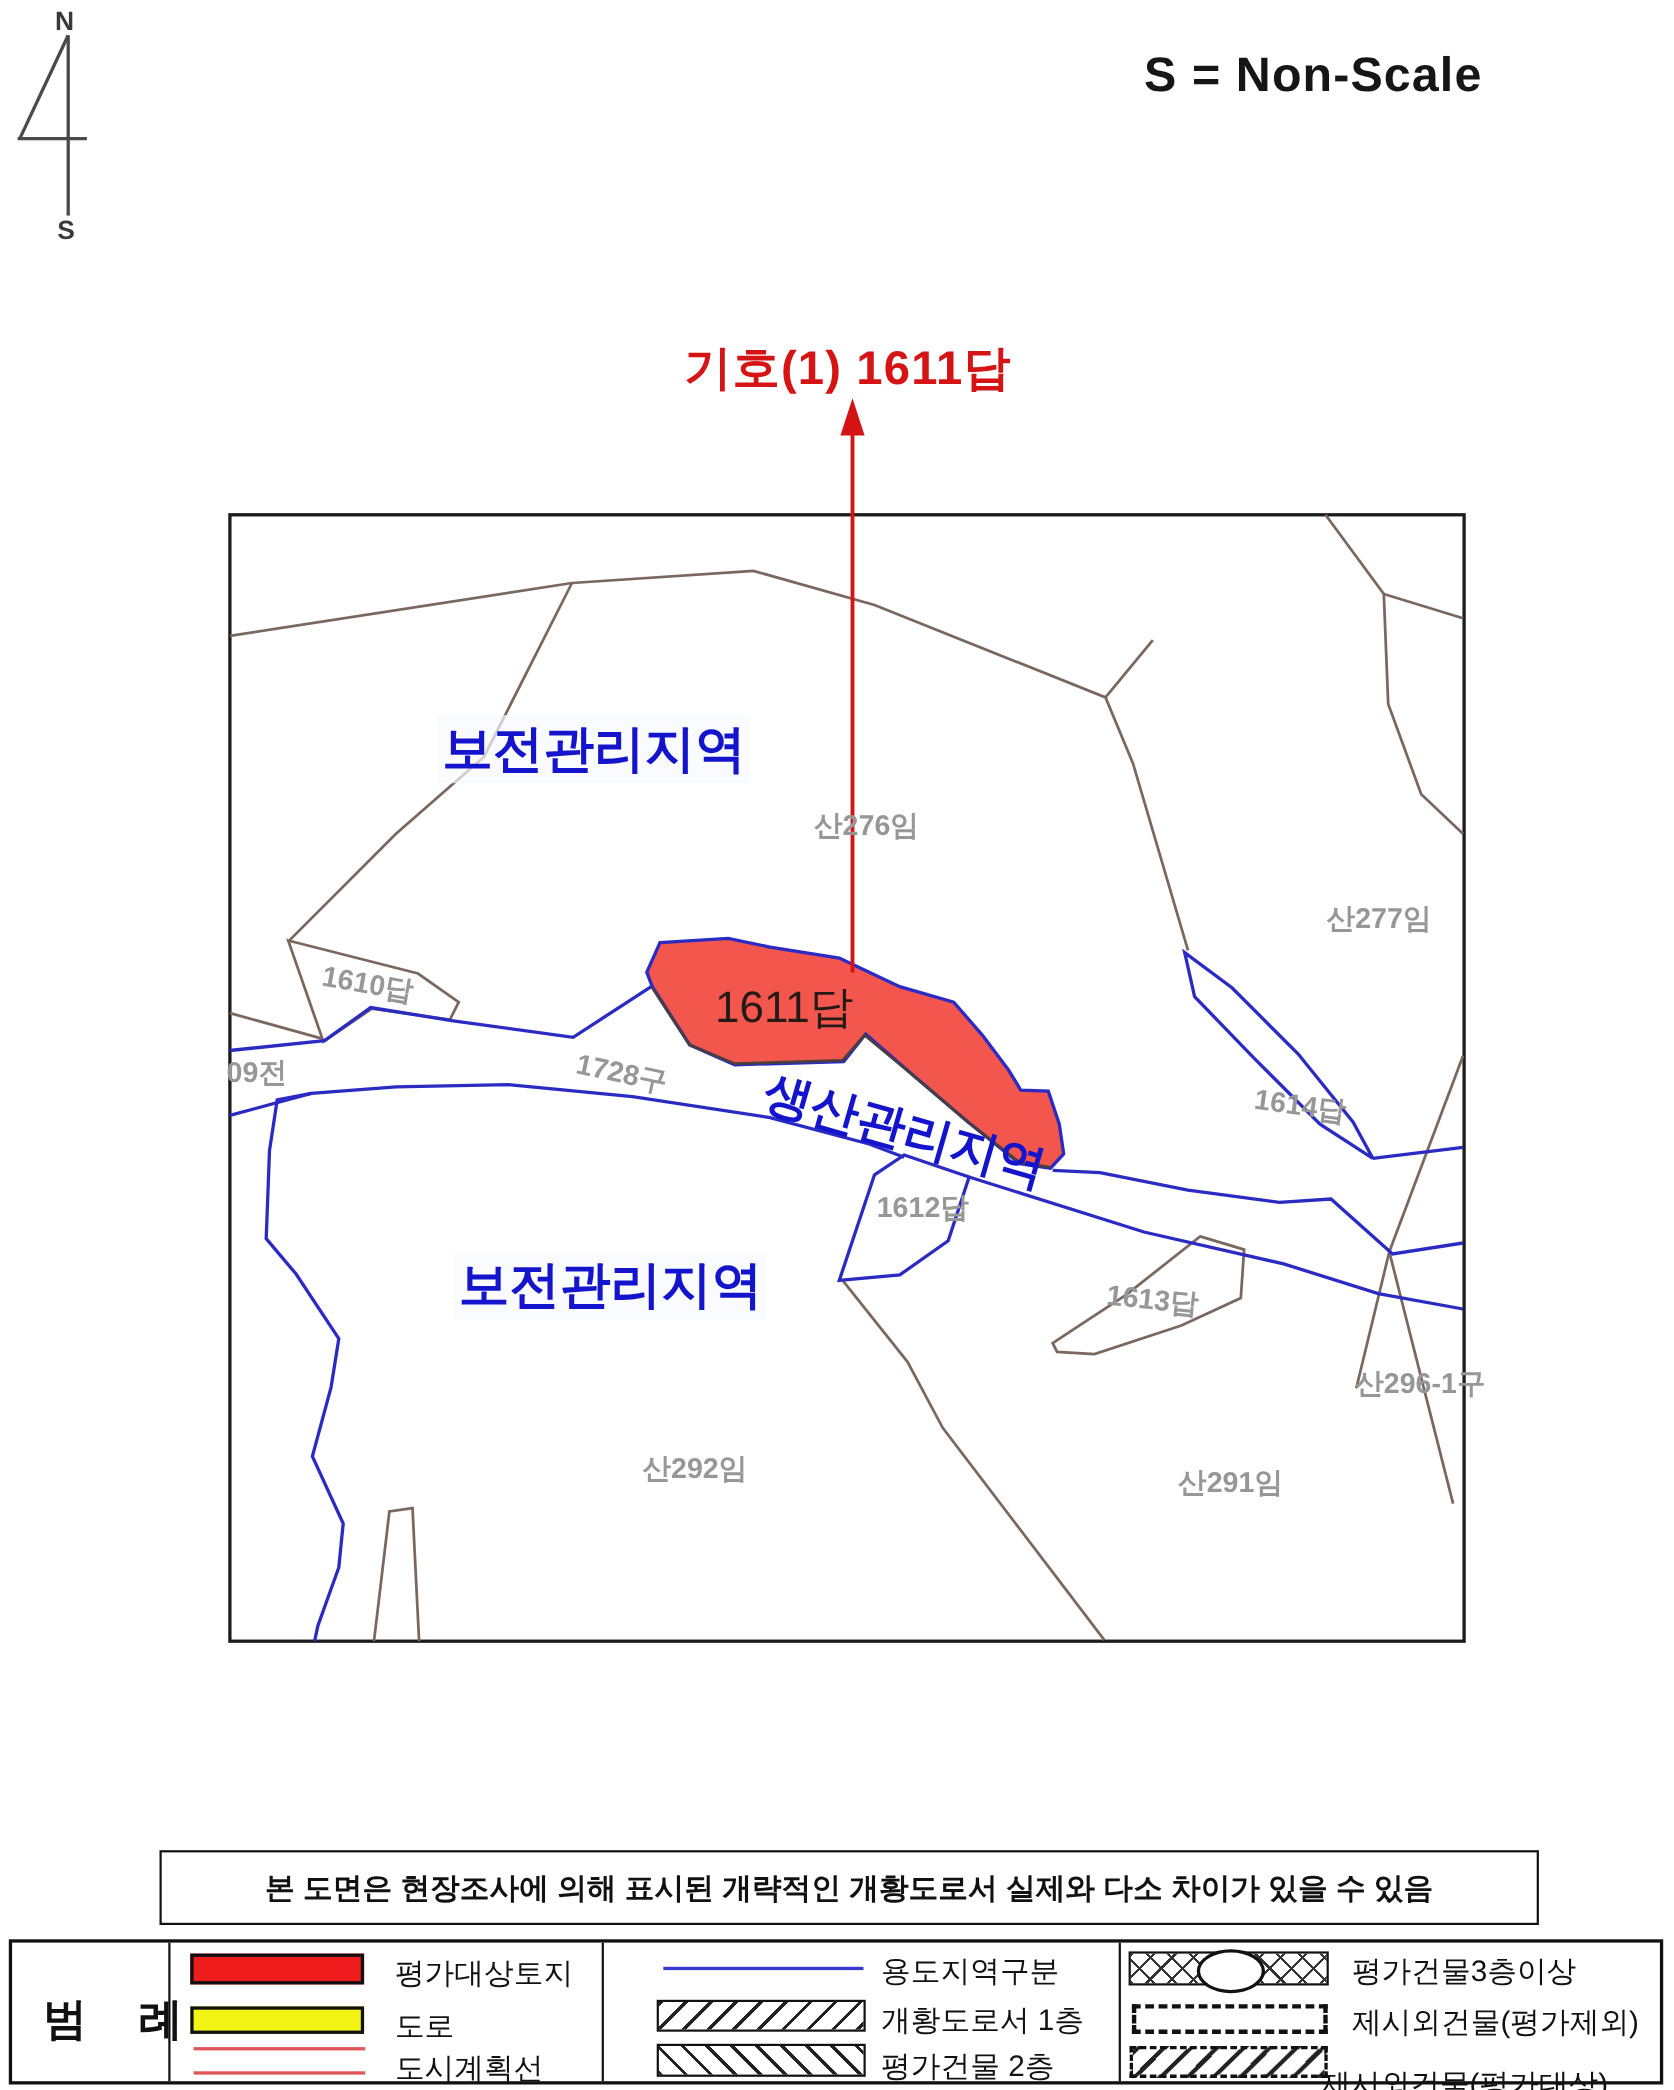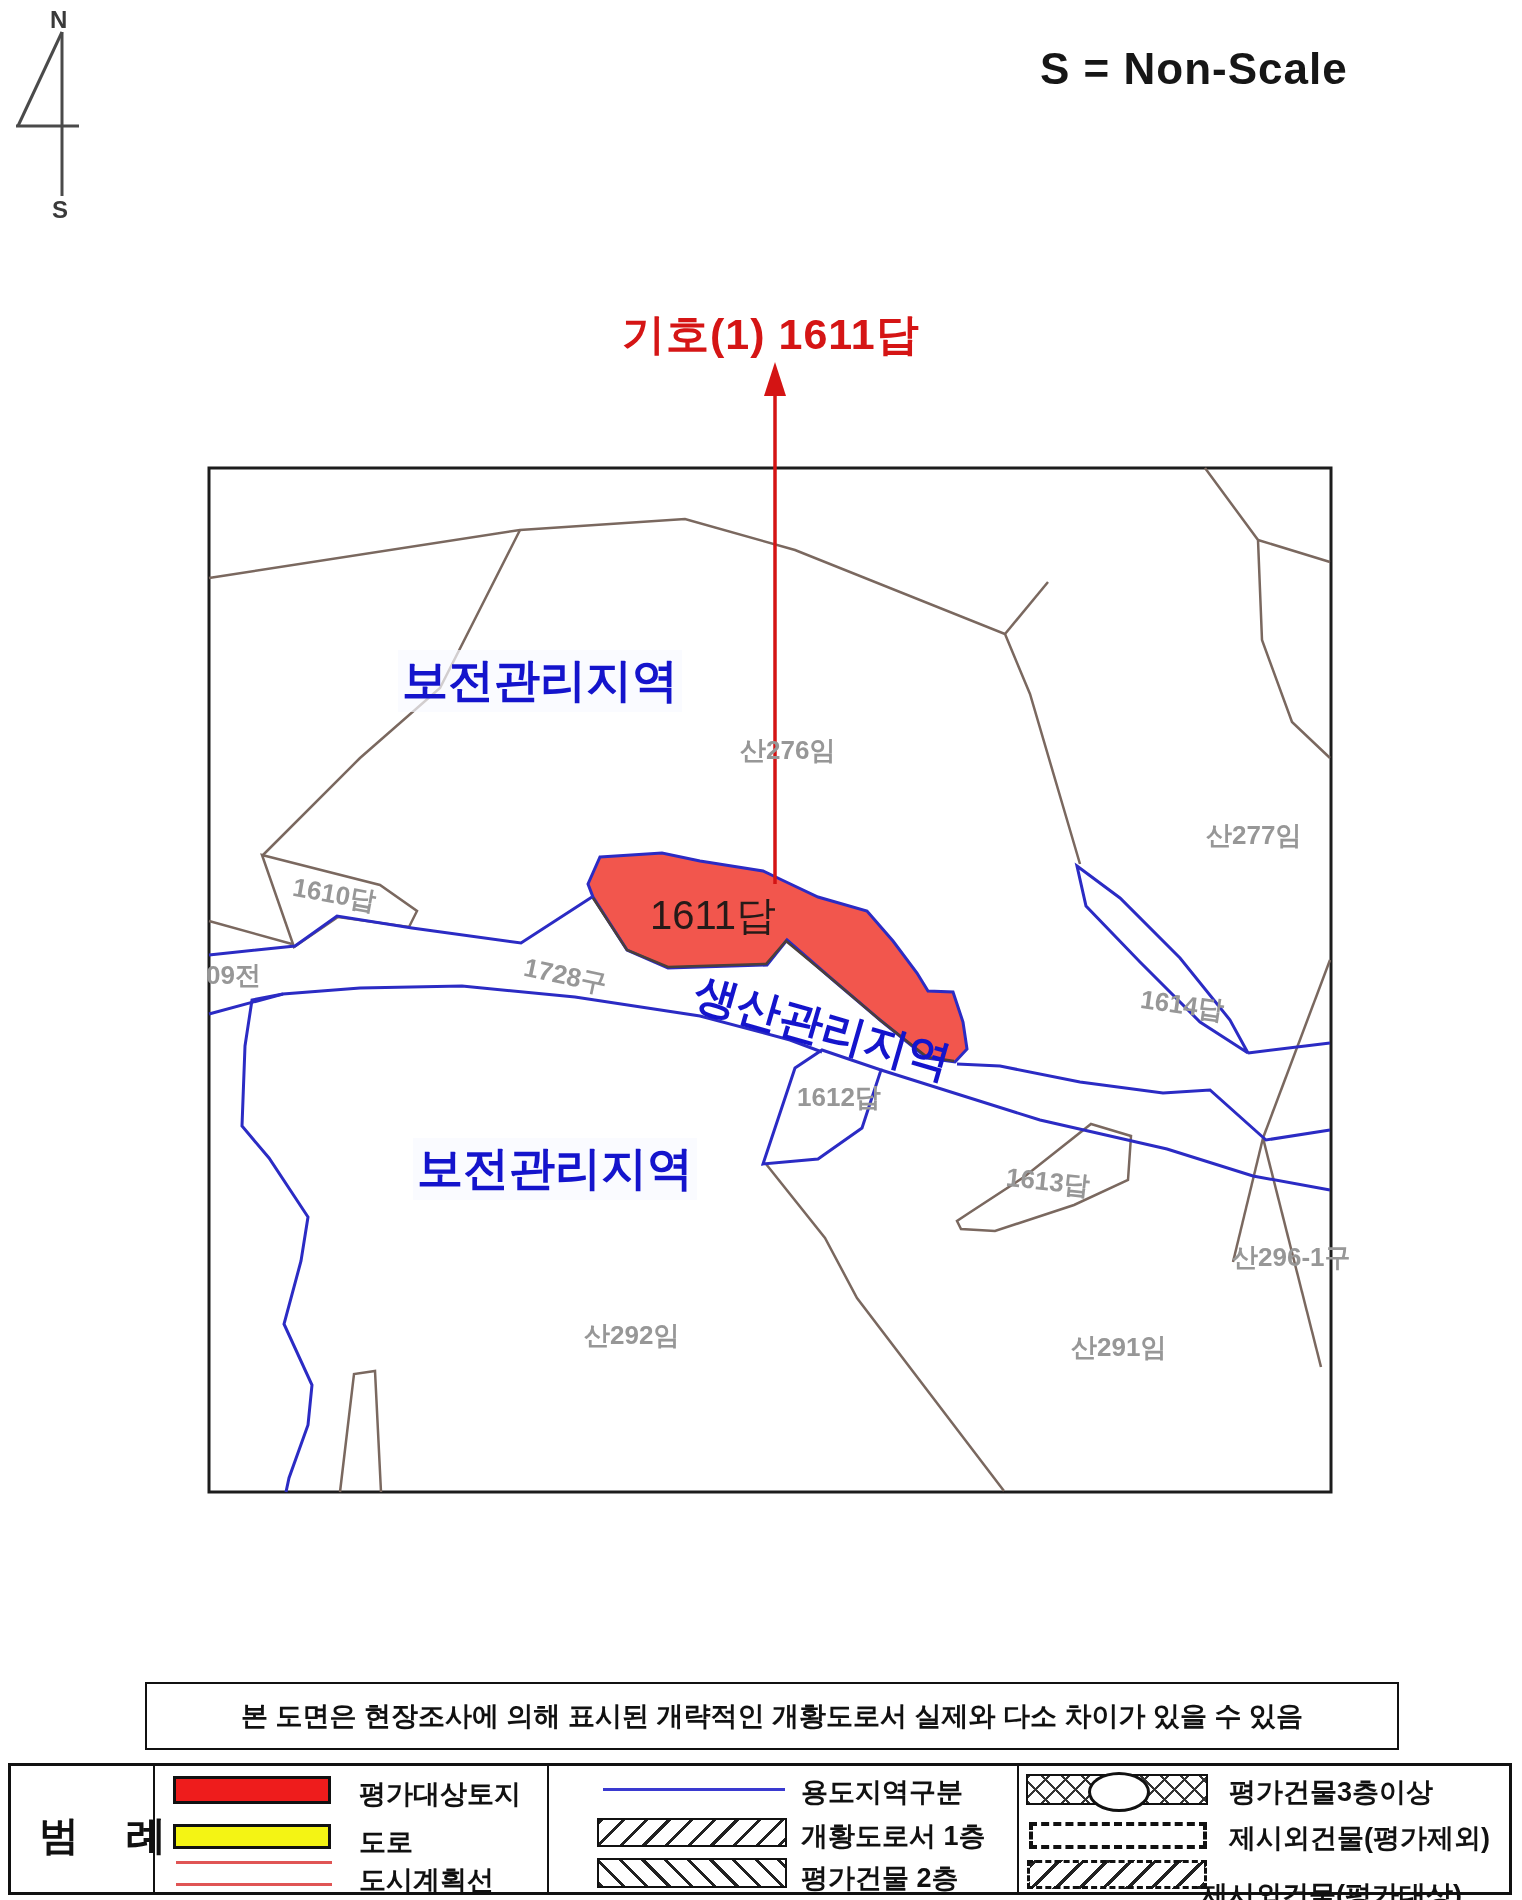--- a/index.html
+++ b/index.html
@@ -20,21 +20,21 @@
   
   .note-box{
     left:145px;top:1682px;width:1250px;height:64px;border:2px solid #111;
     display:flex;align-items:center;justify-content:center;
     font-size:27px;font-weight:600;color:#111;white-space:nowrap;
   }
   
   .legend-box{left:8px;top:1763px;width:1504px;height:132px;border:3px solid #111;box-sizing:border-box;background:#fff;}
   .legend-divider{position:absolute;top:0;bottom:0;width:2px;background:#111;}
   .legend-title{position:absolute;left:28px;top:42px;font-size:40px;font-weight:700;color:#111;letter-spacing:18px;white-space:nowrap;}
-  .lg-label{position:absolute;font-size:27px;font-weight:700;color:#111;white-space:nowrap;}
+  .lg-label{position:absolute;font-size:27px;font-weight:400;color:#111;white-space:nowrap;}
   .sw{position:absolute;box-sizing:border-box;}
   .sw-red{background:#ee1c1c;border:3px solid #111;}
   .sw-yellow{background:#f4f414;border:3px solid #111;}
   .sw-redline{height:3px;background:#e05555;}
   .sw-blueline{height:3px;background:#3a3ad0;}
   .sw-hatch-fwd{border:2px solid #111;background:repeating-linear-gradient(135deg,#222 0 3px,transparent 3px 16px);}
   .sw-hatch-back{border:2px solid #111;background:repeating-linear-gradient(45deg,#222 0 3px,transparent 3px 16px);}
   .sw-cross{border:2px solid #111;background:
      repeating-linear-gradient(45deg,#333 0 2px,transparent 2px 14px),
      repeating-linear-gradient(135deg,#333 0 2px,transparent 2px 14px);}

